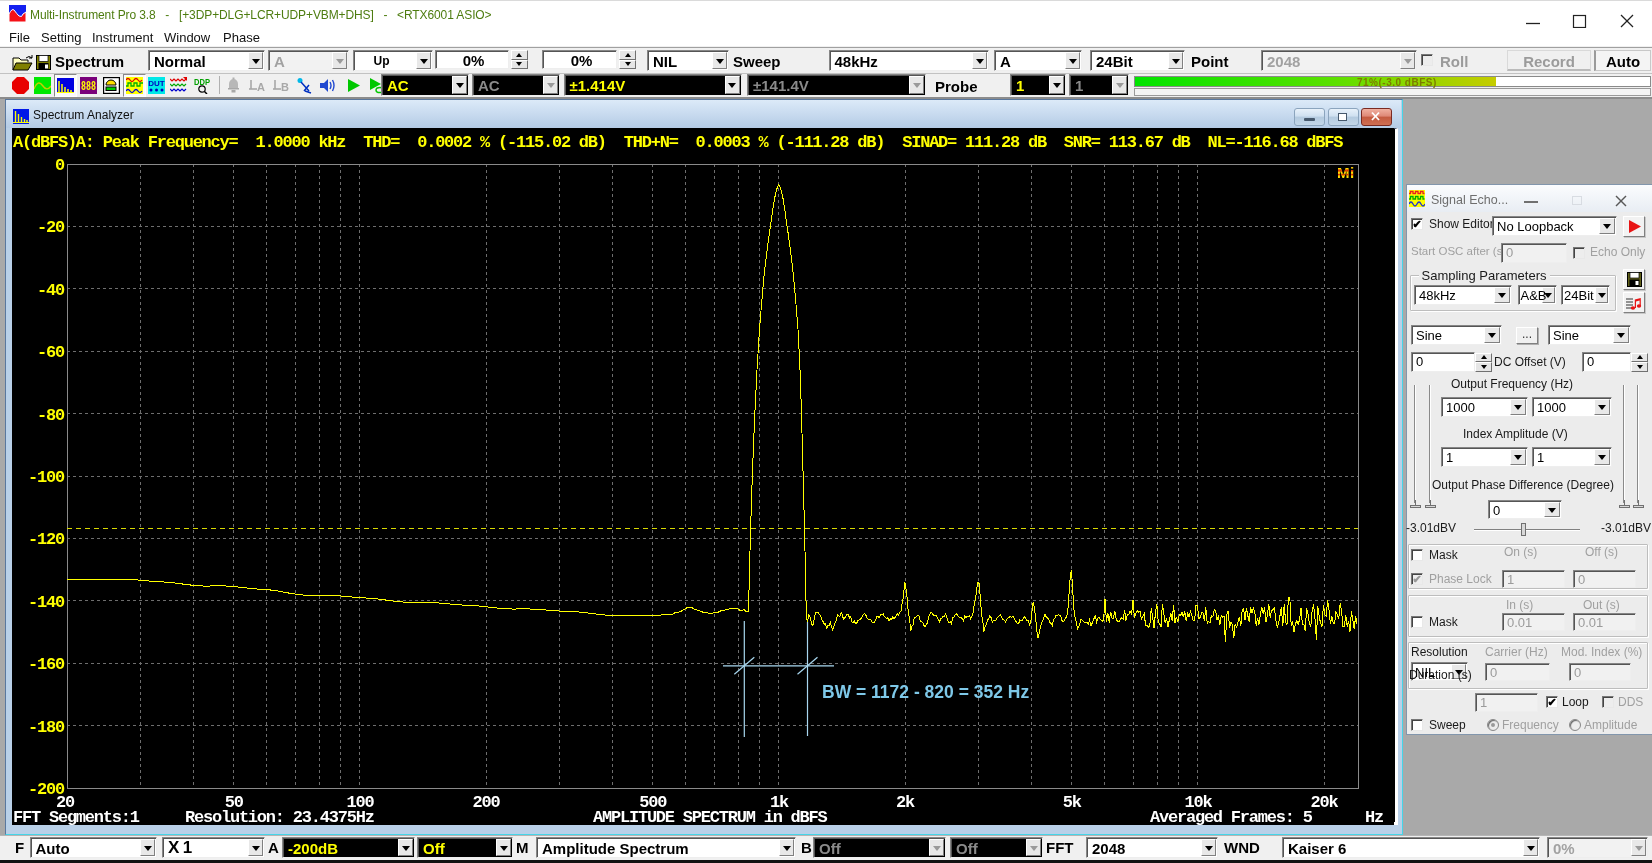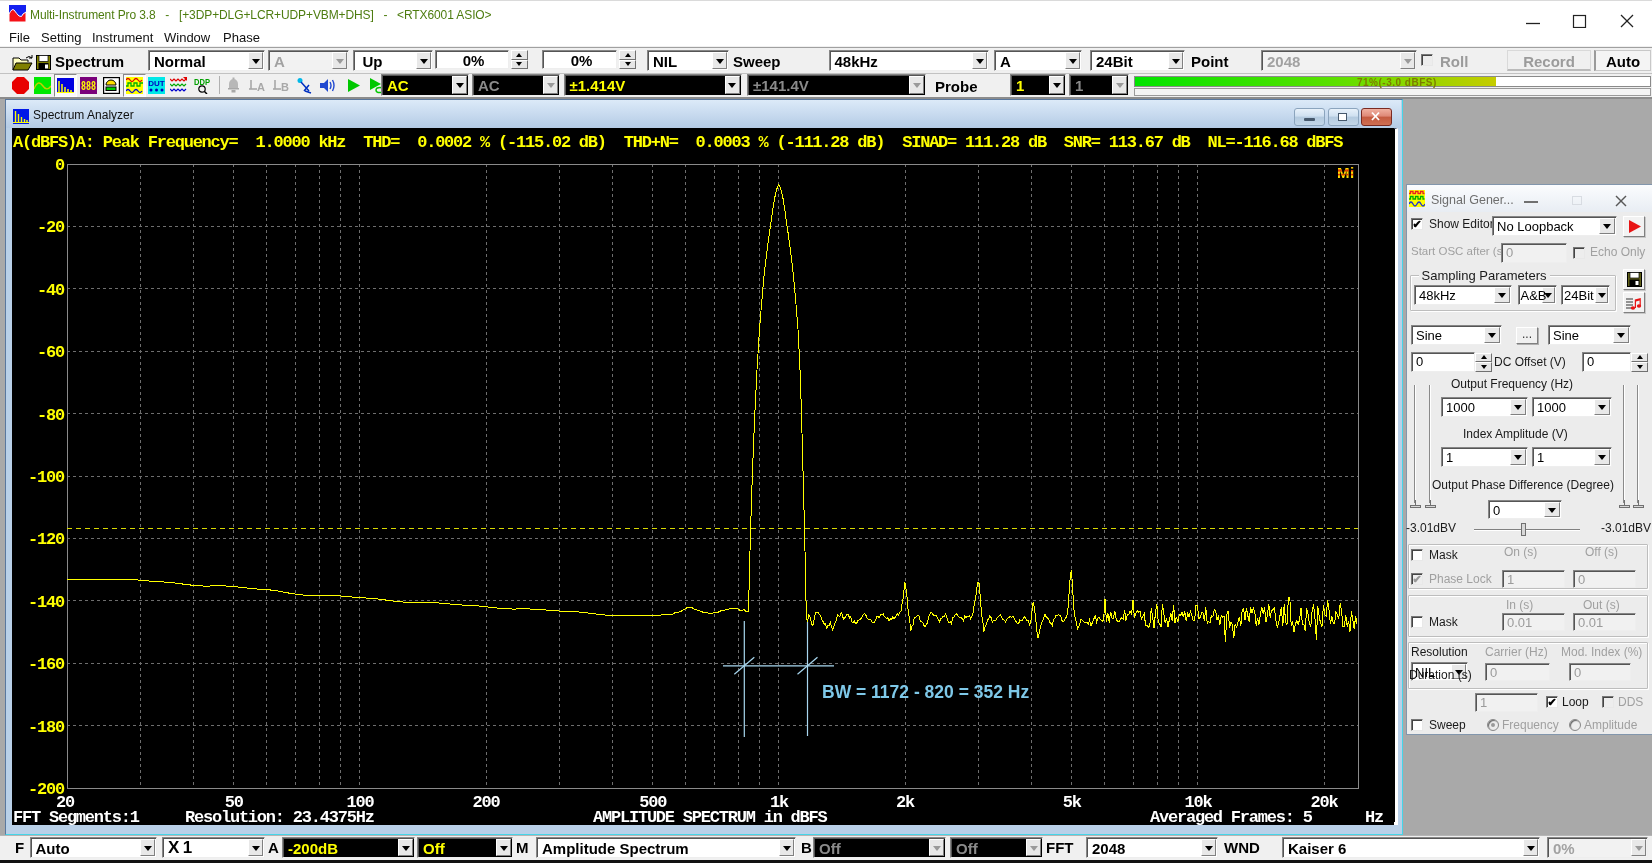--- a/index.html
+++ b/index.html
@@ -99,21 +99,21 @@
       <b></b>
     </i>
   </div>
 <div class="cb dis" style="left:268.0px;top:50.0px;width:81.0px;height:21px">
     <span style="left:5px;font-size:15px">A</span>
     <i class="ab" style="width:15px">
       <b></b>
     </i>
   </div>
 <div class="cb" style="left:352.5px;top:50.0px;width:80.5px;height:21px">
-    <span style="left:9px;font-size:15px">Up</span>
+    <span style="left:20px;font-size:12px">Up</span>
     <i class="ab" style="width:15px">
       <b></b>
     </i>
   </div>
 <div class="ed" style="left:434.5px;top:50.0px;width:74.0px;height:19px;text-align:center;font-weight:bold;font-size:15px">0%</div>
 <div class="sp" style="left:510.5px;top:50.0px">
     <i class="up"></i>
     <i class="dn"></i>
   </div>
 <div class="ed" style="left:542.0px;top:50.0px;width:75.0px;height:19px;text-align:center;font-weight:bold;font-size:15px">0%</div>
@@ -415,21 +415,21 @@
     </g>
 </svg>
 <div id="siggen"></div>
 <div id="sgtitle" style="position:absolute;left:1407px;top:185px"></div>
 <svg width="16" height="17" style="position:absolute;left:1409px;top:190px" viewBox="0 0 16 17">
     <rect width="16" height="17" fill="#ffff00"></rect>
     <path d="M0 3.5 l1.5 0 0 -2 2.5 0 0 2 2.5 0 0 -2 2.5 0 0 2 2.5 0 0 -2 2.5 0 0 2 1.5 0" fill="none" stroke="#e82020" stroke-width="1.3"></path>
     <path d="M0 9 l1.5 0 0 -2.5 2.5 0 0 2.5 2.5 0 0 -2.5 2.5 0 0 2.5 2.5 0 0 -2.5 2.5 0 0 2.5 1.5 0" fill="none" stroke="#00b000" stroke-width="1.3"></path>
     <path d="M0 14 q2 -4 4 0 t4 0 t4 0 t4 0" fill="none" stroke="#2030d0" stroke-width="1.3"></path>
   </svg>
-<div class="sgt" style="left:1431px;top:193px;font-size:12.5px;color:#6e6e6e">Signal Gener...</div>
+<div class="sgt" style="left:1431px;top:193px;font-size:12.5px;color:#6e6e6e">Signal Echo...</div>
 <div style="position:absolute;left:1524px;top:201px;width:14px;height:1.6px;background:#707070"></div>
 <div style="position:absolute;left:1572px;top:196px;width:10px;height:9px;border:1.4px solid #d8dce2"></div>
 <svg width="14" height="14" style="position:absolute;left:1614px;top:194px" viewBox="0 0 14 14">
     <g stroke="#585858" stroke-width="1.4">
       <line x1="2" y1="2" x2="12" y2="12"></line>
       <line x1="12" y1="2" x2="2" y2="12"></line>
     </g>
   </svg>
 <div class="ck on" style="left:1411.0px;top:218.0px;width:12px;height:12px">✔</div>
 <div class="sgt" style="left:1429px;top:217px">Show Editor</div>

